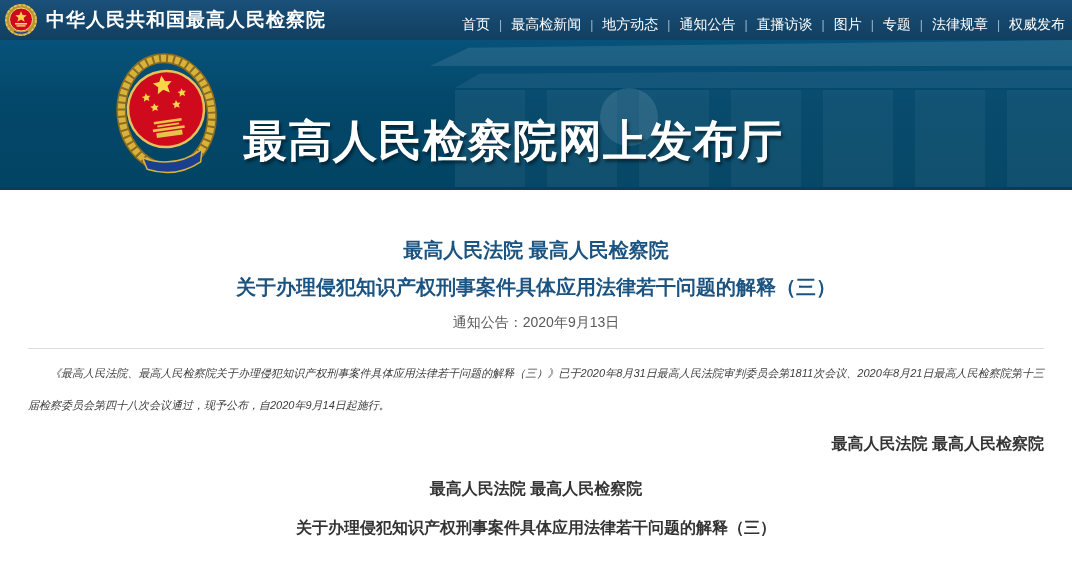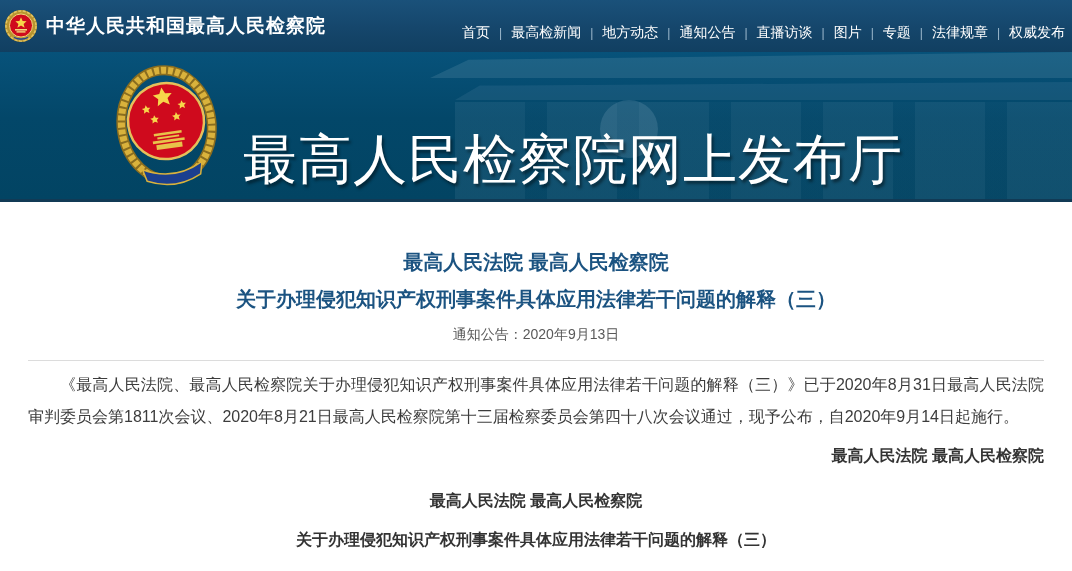--- a/index.html
+++ b/index.html
@@ -1,28 +1,28 @@
 <!DOCTYPE html>
 <html><head>
 <meta charset="utf-8">
 <style>
   * { margin: 0; padding: 0; box-sizing: border-box; }
   html, body { width: 1072px; height: 571px; overflow: hidden; background: #fff;
     font-family: "Liberation Sans", "DejaVu Sans", sans-serif; }
 
   
   .topbar {
-    position: relative; width: 1072px; height: 52px;
+    position: relative; width: 1072px; height: 40px;
     background: linear-gradient(180deg, #1a517a 0%, #15466b 55%, #113f61 100%);
     display: flex; align-items: center;
   }
   .brand { display: flex; align-items: center; gap: 8px; padding-left: 4px; cursor: pointer; }
   .brand-name { color: #ffffff; font-size: 19px; font-weight: 700; letter-spacing: 1px; }
   .topnav {
-    position: absolute; left: 462px; top: 12px; height: 40px; line-height: 40px;
+    position: absolute; left: 462px; top: 4px; height: 40px; line-height: 40px;
     white-space: nowrap; color: #ffffff; font-size: 14px;
   }
   .topnav a { color: #ffffff; text-decoration: none; cursor: pointer; }
   .topnav .sep { color: #9db9cd; padding: 0 9px; font-size: 12px; }
 
   
   .banner {
     position: relative; width: 1072px; height: 150px;
     background: linear-gradient(180deg, #07527a 0%, #034769 45%, #024463 100%);
     border-bottom: 3px solid #113a55; overflow: hidden;
@@ -34,35 +34,35 @@
   .bg-roof2 { position:absolute; left:455px; top:30px; width:617px; height:18px;
     background: rgba(140,175,196,0.12);
     clip-path: polygon(0 100%, 4% 20%, 100% 0, 100% 100%); }
   .bg-wall { position:absolute; left:455px; top:50px; width:617px; height:100px;
     background: repeating-linear-gradient(90deg, rgba(150,185,205,0.10) 0 70px, rgba(150,185,205,0.03) 70px 92px); }
   .bg-crest { position:absolute; left:600px; top:48px; width:58px; height:58px; border-radius:50%;
     background: rgba(120,160,185,0.25); }
   .banner-emblem { position: absolute; left: 116px; top: 10px; }
   .banner-title {
     position: absolute; left: 243px; top: 72px;
-    color: #ffffff; font-size: 54px; font-weight: 400;
+    color: #ffffff; font-size: 44px; font-weight: 700;
     font-family: "Liberation Serif", "DejaVu Serif", serif;
     letter-spacing: 1px; white-space: nowrap;
     text-shadow: 2px 3px 3px rgba(0,0,0,0.45);
     text-align: center;
   }
 
   
   .content { padding: 48px 28px 0 28px; }
   .a-title { text-align: center; color: #1b5381; font-size: 20px; font-weight: 700; line-height: 24px; }
   .a-title2 { margin-top: 13px; }
   .pubdate { margin-top: 15px; text-align: center; color: #595959; font-size: 14px; }
   .divider { margin-top: 16px; border: none; border-top: 1px solid #dcdcdc; height: 0; }
-  .body-p { margin-top: 8px; color: #3c3c3c; font-size: 16px; line-height: 32px;
-    text-align: justify; text-indent: 2em; }
+  .body-p { margin-top: 8px; color: #3c3c3c; font-size: 11px; line-height: 32px;
+    text-align: justify; text-indent: 2em; font-style: italic; }
   .sig { text-align: right; color: #333333; font-size: 16px; font-weight: 700; }
   .sig-org { margin-top: 13px; }
   .sig-date { margin-top: 20px; }
   .doc-org { margin-top: 24px; text-align: center; color: #333333; font-size: 16px; font-weight: 700; }
   .doc-title { margin-top: 18px; text-align: center; color: #333333; font-size: 16px; font-weight: 700; }
 </style>
 </head>
 <body>
 
 <div class="topbar">

